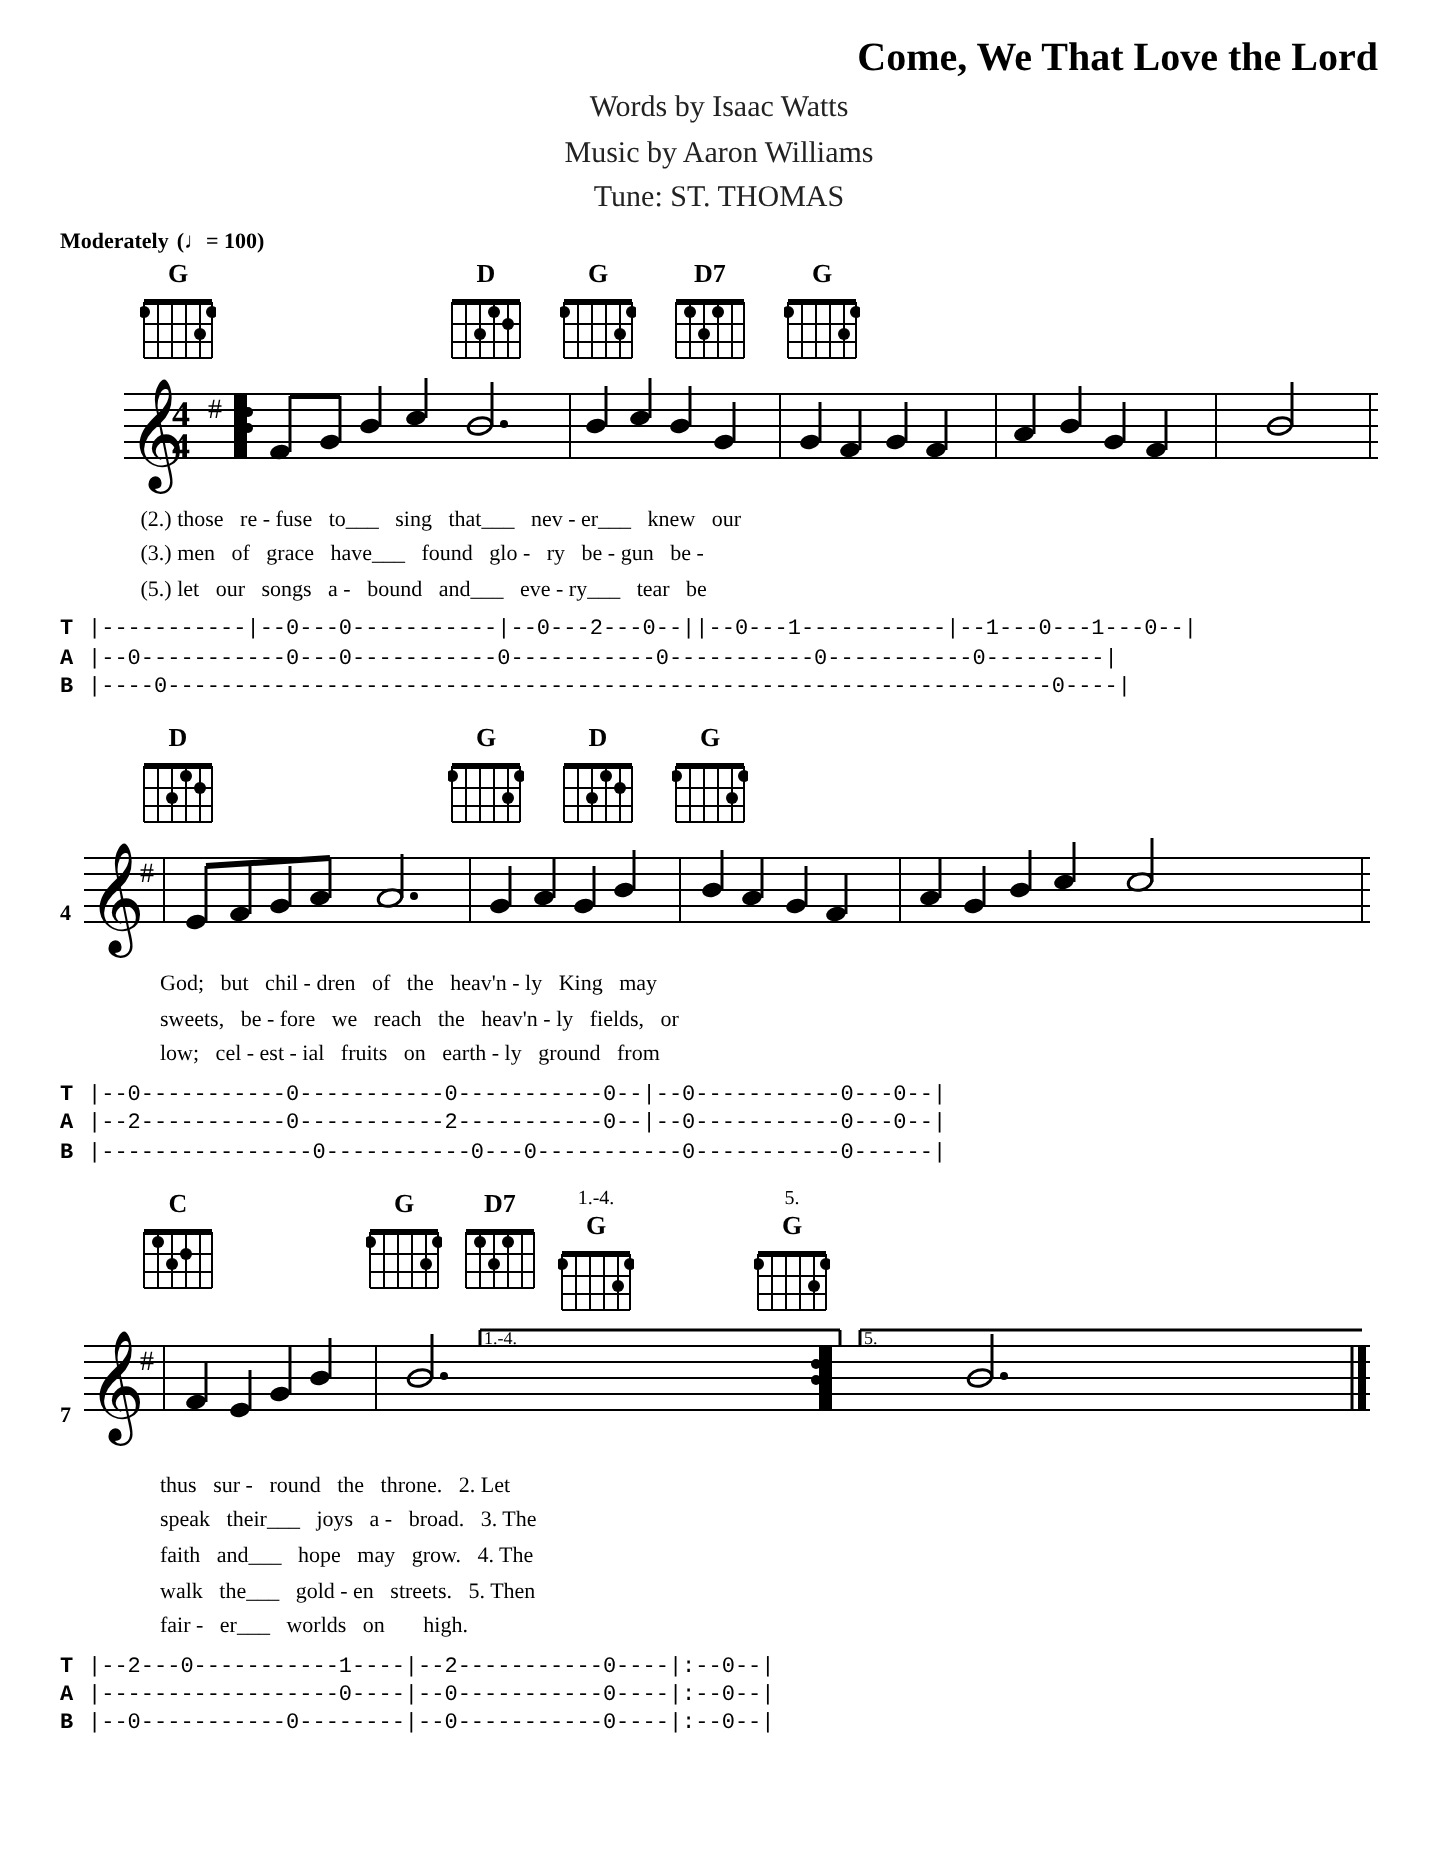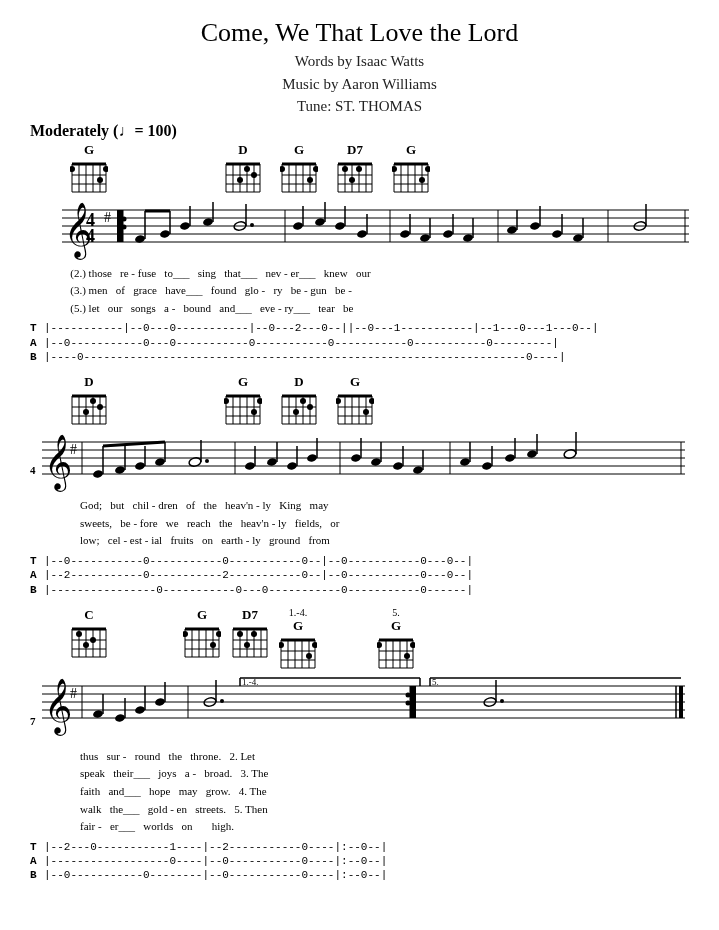--- a/index.html
+++ b/index.html
@@ -12,35 +12,35 @@
       overflow-x: hidden;
     }
     .page {
       width: 719px;
       min-height: 930px;
       background: #fff;
       padding: 10px 30px 20px 30px;
       position: relative;
     }
     .title {
-      text-align: center;
-      font-size: 26px;
-      font-weight: normal;
+      text-align: right;
+      font-size: 20px;
+      font-weight: bold;
       margin-bottom: 2px;
       margin-top: 8px;
     }
     .credits {
       text-align: center;
       font-size: 15px;
       line-height: 1.5;
       margin-bottom: 4px;
       color: #222;
     }
     .tempo-mark {
-      font-size: 16px;
+      font-size: 11px;
       font-weight: bold;
       margin-bottom: 2px;
       display: flex;
       align-items: center;
       gap: 4px;
     }
     .section {
       margin-bottom: 8px;
       position: relative;
     }

